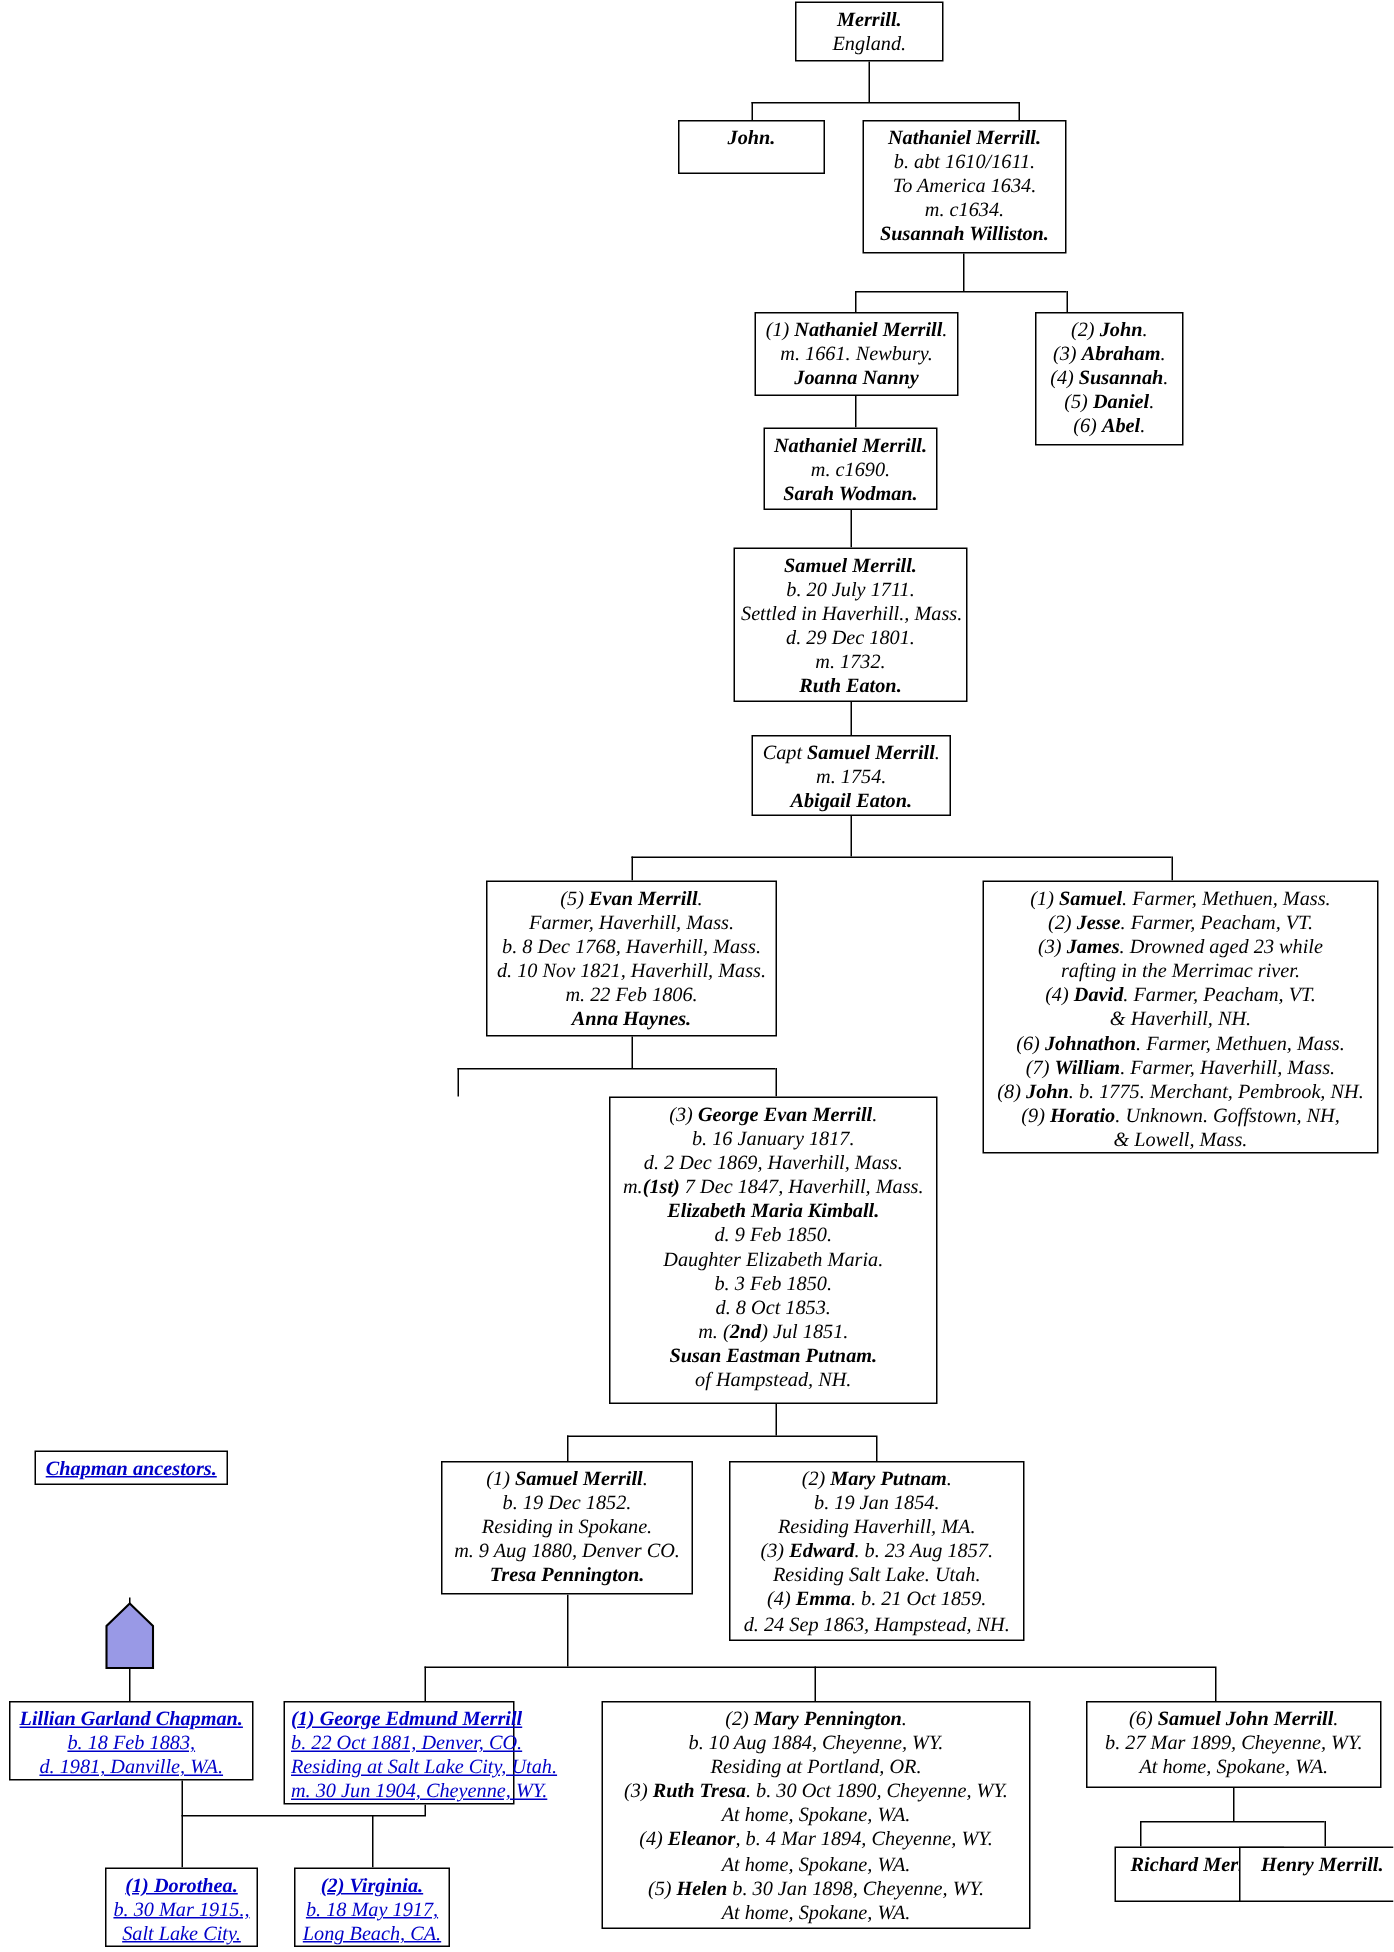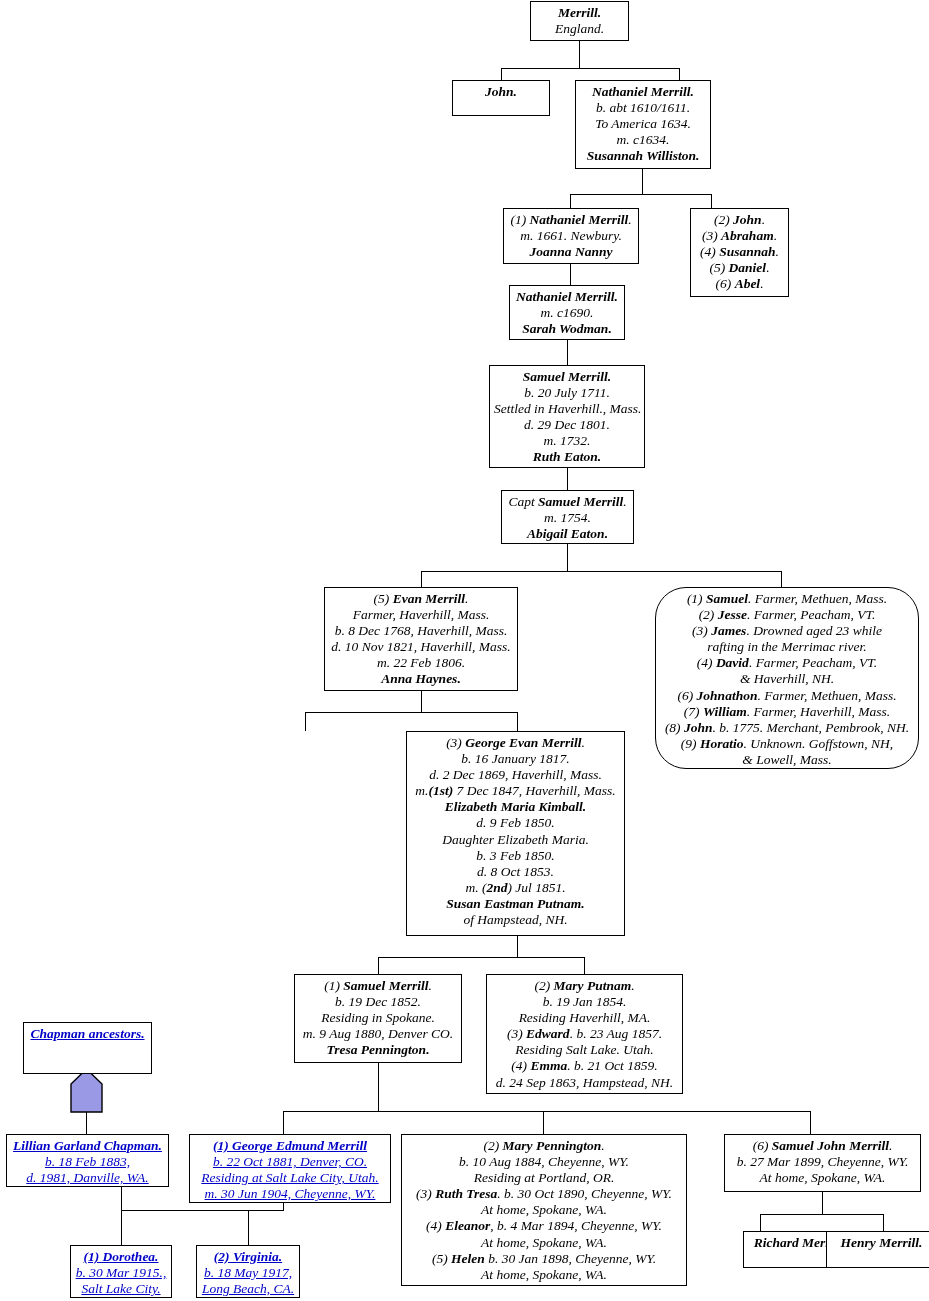--- a/index.html
+++ b/index.html
@@ -170,21 +170,21 @@
 
   <div class="box" style="left:324px; top:587px; width:194px; height:104px;">
       <span class="ln">(5) <b>Evan Merrill</b>.</span>
       <span class="ln">Farmer, Haverhill, Mass.</span>
       <span class="ln">b. 8 Dec 1768, Haverhill, Mass.</span>
       <span class="ln">d. 10 Nov 1821, Haverhill, Mass.</span>
       <span class="ln">m. 22 Feb 1806.</span>
       <span class="ln"><b>Anna Haynes.</b></span>
     </div>
 
-  <div class="box" style="left:655px; top:587px; width:264px; height:182px;border-radius:31px;">
+  <div class="box" style="left:655px; top:587px; width:264px; height:182px;">
       <span class="ln">(1) <b>Samuel</b>. Farmer, Methuen, Mass.</span>
       <span class="ln">(2) <b>Jesse</b>. Farmer, Peacham, VT.</span>
       <span class="ln">(3) <b>James</b>. Drowned aged 23 while</span>
       <span class="ln">rafting in the Merrimac river.</span>
       <span class="ln">(4) <b>David</b>. Farmer, Peacham, VT.</span>
       <span class="ln">&amp; Haverhill, NH.</span>
       <span class="ln">(6) <b>Johnathon</b>. Farmer, Methuen, Mass.</span>
       <span class="ln">(7) <b>William</b>. Farmer, Haverhill, Mass.</span>
       <span class="ln">(8) <b>John</b>. b. 1775. Merchant, Pembrook, NH.</span>
       <span class="ln">(9) <b>Horatio</b>. Unknown. Goffstown, NH,</span>
@@ -218,31 +218,31 @@
   <div class="box" style="left:486px; top:974px; width:197px; height:120px;">
       <span class="ln">(2) <b>Mary Putnam</b>.</span>
       <span class="ln">b. 19 Jan 1854.</span>
       <span class="ln">Residing Haverhill, MA.</span>
       <span class="ln">(3) <b>Edward</b>. b. 23 Aug 1857.</span>
       <span class="ln">Residing Salt Lake. Utah.</span>
       <span class="ln">(4) <b>Emma</b>. b. 21 Oct 1859.</span>
       <span class="ln">d. 24 Sep 1863, Hampstead, NH.</span>
     </div>
 
-  <div class="box link-box" style="left:23px; top:1022px; width:129px; height:52px;">
+  <div class="box link-box" style="left:23px; top:967px; width:129px; height:23px;">
       <span class="ln"><b>Chapman ancestors.</b></span>
     </div>
 
   <div class="box link-box" style="left:6px; top:1134px; width:163px; height:53px;">
       <span class="ln"><b>Lillian Garland Chapman.</b></span>
       <span class="ln">b. 18 Feb 1883,</span>
       <span class="ln">d. 1981, Danville, WA.</span>
     </div>
 
-  <div class="box link-box" style="left:189px; top:1134px; width:202px; height:69px;">
+  <div class="box link-box" style="left:189px; top:1134px; width:154px; height:69px;">
       <span class="ln"><b>(1) George Edmund Merrill</b></span>
       <span class="ln">b. 22 Oct 1881, Denver, CO.</span>
       <span class="ln">Residing at Salt Lake City, Utah.</span>
       <span class="ln">m. 30 Jun 1904, Cheyenne, WY.</span>
     </div>
 
   <div class="box" style="left:401px; top:1134px; width:286px; height:152px;">
       <span class="ln">(2) <b>Mary Pennington</b>.</span>
       <span class="ln">b. 10 Aug 1884, Cheyenne, WY.</span>
       <span class="ln">Residing at Portland, OR.</span>

